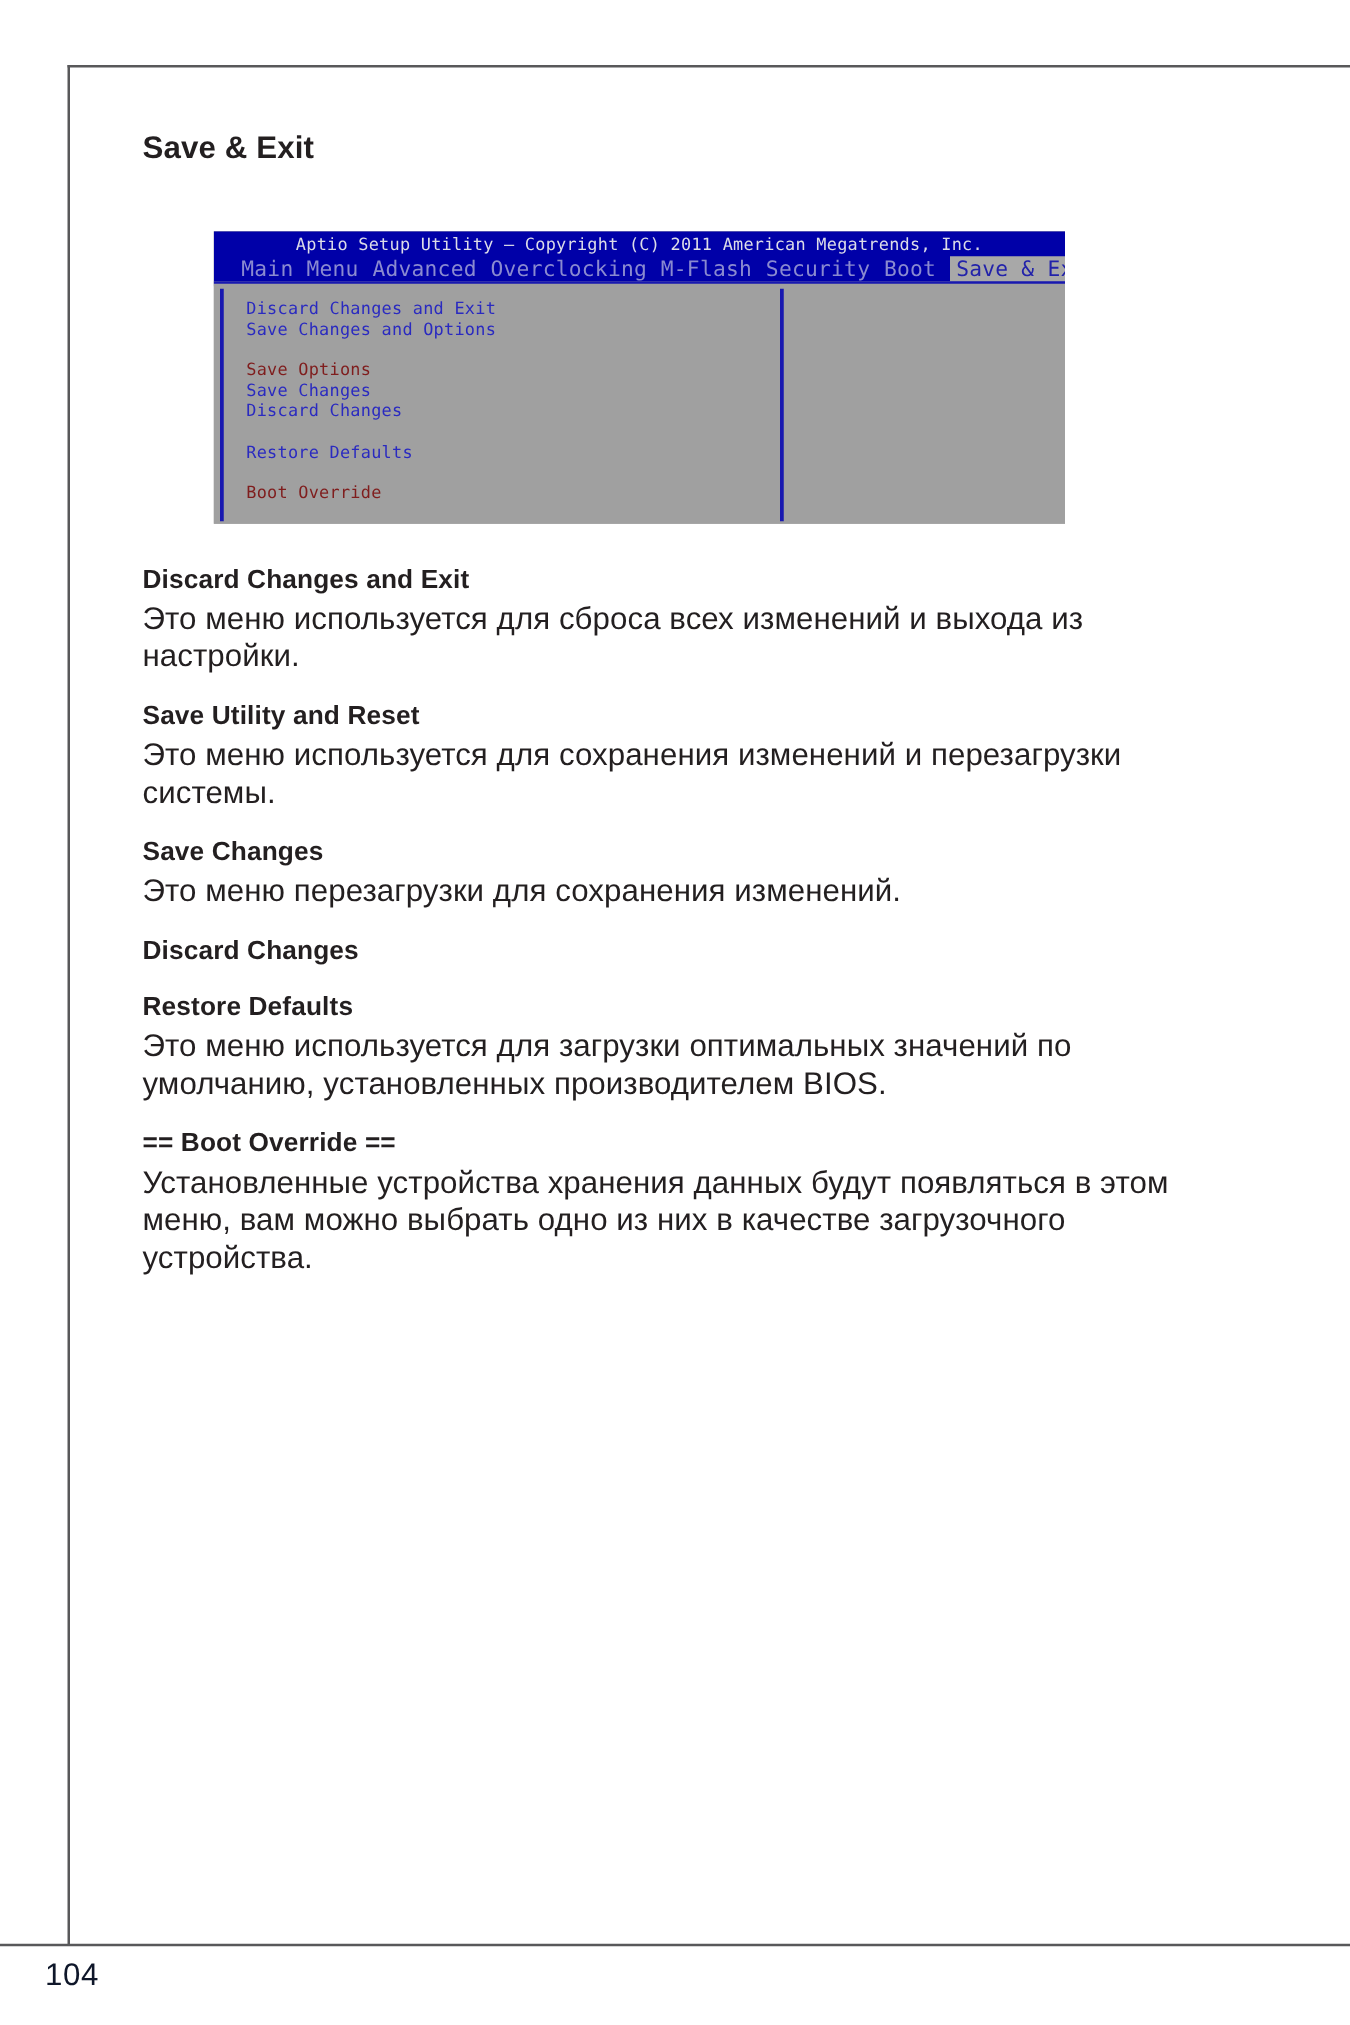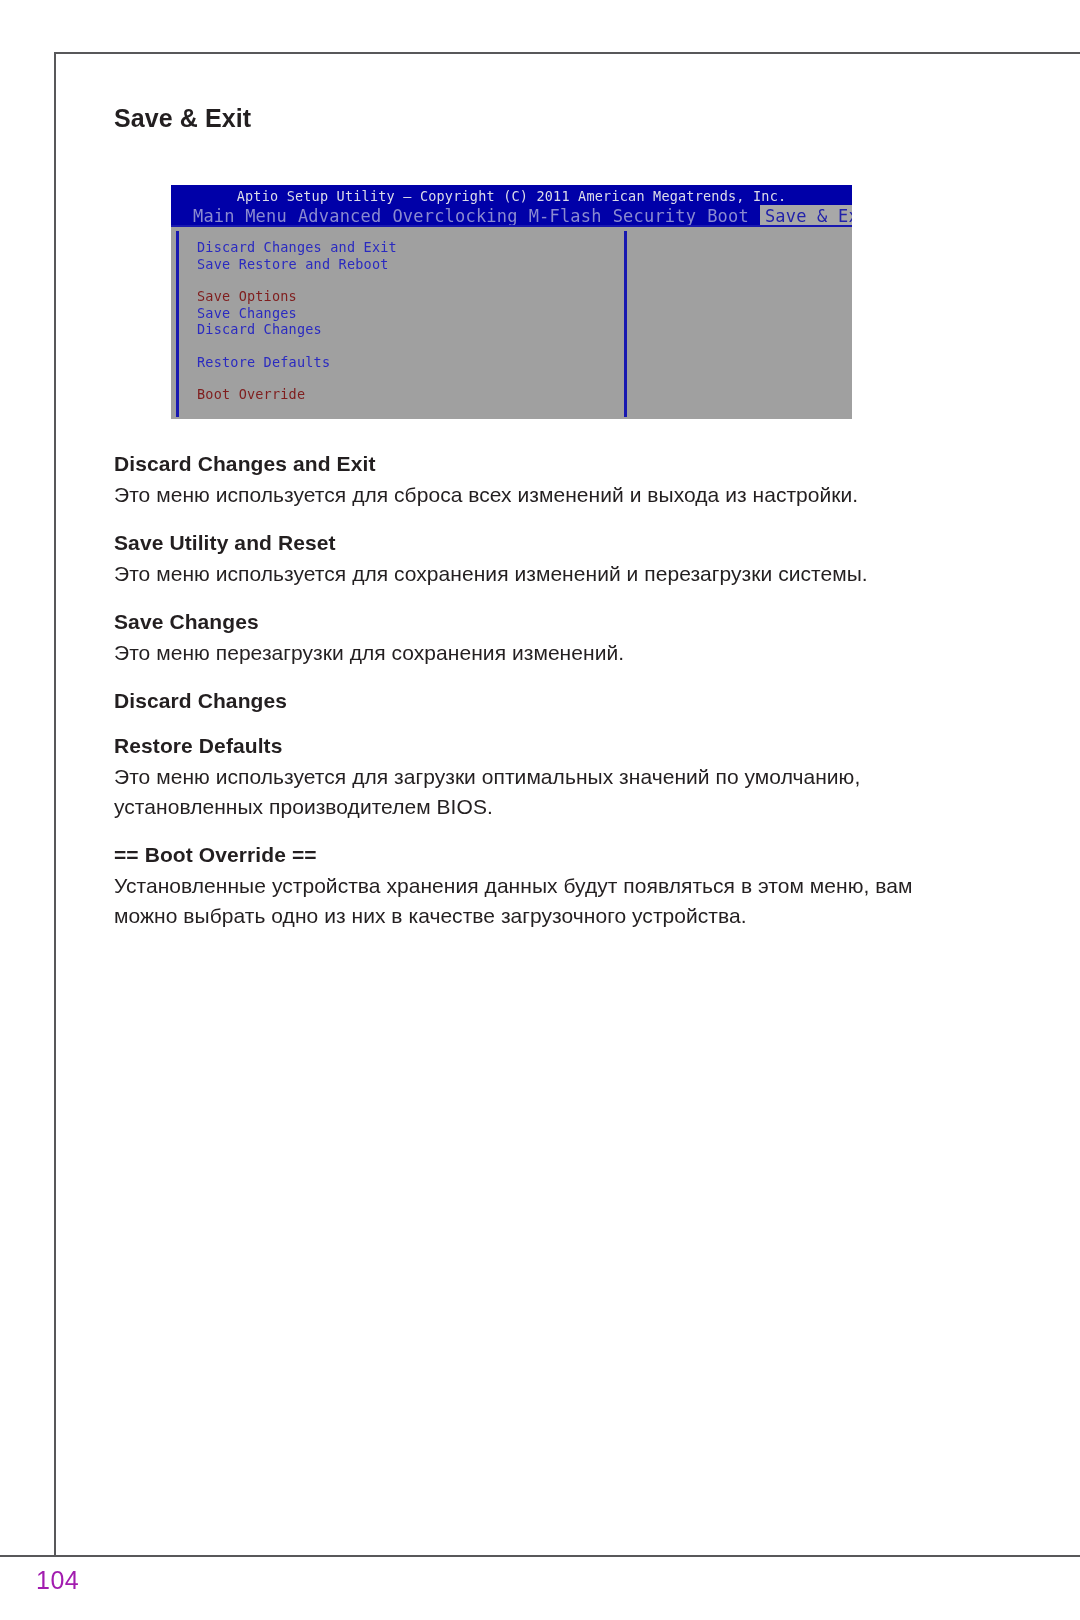--- a/index.html
+++ b/index.html
@@ -33,21 +33,21 @@
     top: 1555px;
     width: 1080px;
     height: 2px;
     background: #58585a;
   }
   .page-number {
     position: absolute;
     left: 36px;
     top: 1566px;
     font-size: 25px;
-    color: #a21caf;
+    color: #0f172a;
     letter-spacing: 0.5px;
   }
 
   
   .content {
     position: absolute;
     left: 114px;
     top: 104px;
     width: 840px;
   }
@@ -170,21 +170,21 @@
   }
   .desc-block:last-child { margin-bottom: 1px; }
   .desc-head {
     font-size: 21px;
     font-weight: bold;
     color: #231f20;
     margin: 0 0 4px 0;
     letter-spacing: 0.1px;
   }
   .desc-body {
-    font-size: 21px;
+    font-size: 25px;
     line-height: 30px;
     color: #231f20;
     margin: 0;
     letter-spacing: 0.05px;
   }
 </style>
 </head>
 <body>
 
 <div class="page-frame"></div>
@@ -196,21 +196,21 @@
 </div>
 
 <div class="bios-shot">
   <div class="bios-titlebar">
     <div class="bios-title-text">Aptio Setup Utility – Copyright (C) 2011 American Megatrends, Inc.</div>
     <div class="bios-menubar"><span class="mi">Main Menu</span><span class="mi">Advanced</span><span class="mi">Overclocking</span><span class="mi">M-Flash</span><span class="mi">Security</span><span class="mi">Boot</span><span class="mi active">Save &amp; Exit</span></div>
   </div>
   <div class="bios-body">
     <div class="bios-left-pane">
         <div class="bios-item">Discard Changes and Exit</div>
-        <div class="bios-item">Save Restore and Reboot</div>
+        <div class="bios-item">Save Changes and Options</div>
         <div class="bios-gap"></div>
         <div class="bios-item header">Save Options</div>
         <div class="bios-item">Save Changes</div>
         <div class="bios-item">Discard Changes</div>
         <div class="bios-gap"></div>
         <div class="bios-item">Restore Defaults</div>
         <div class="bios-gap"></div>
         <div class="bios-item header">Boot Override</div>
       </div>
     <div class="bios-divider"></div>

